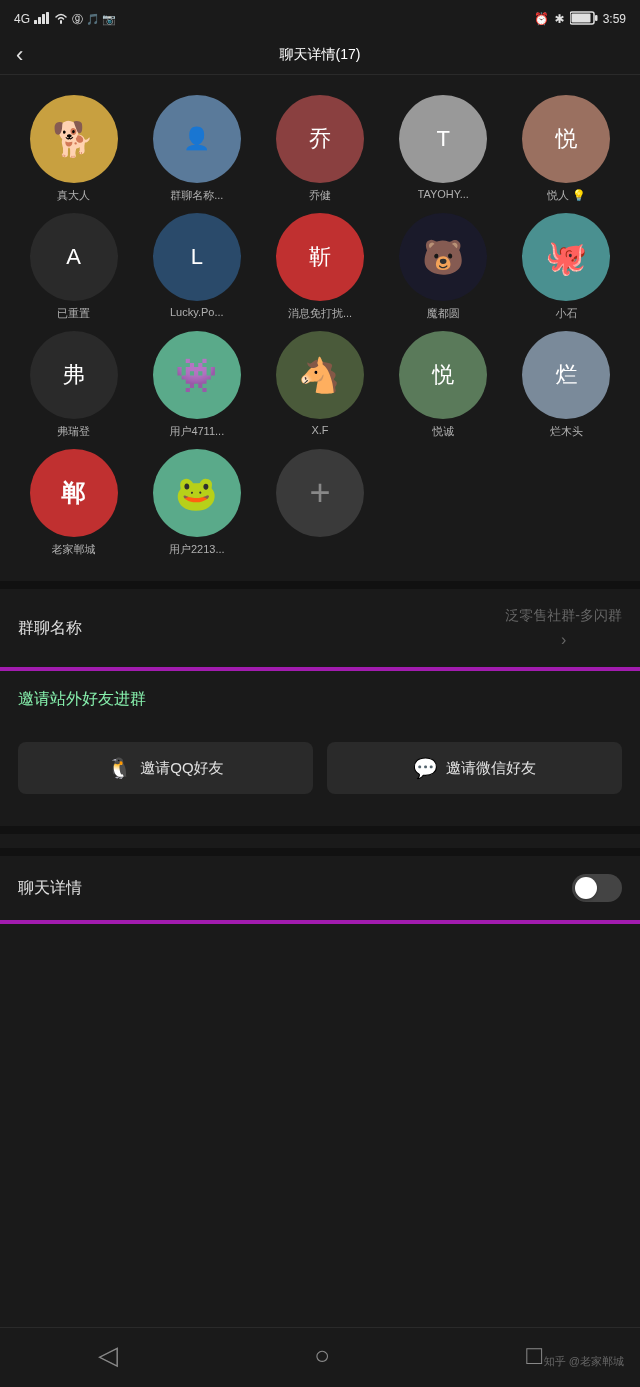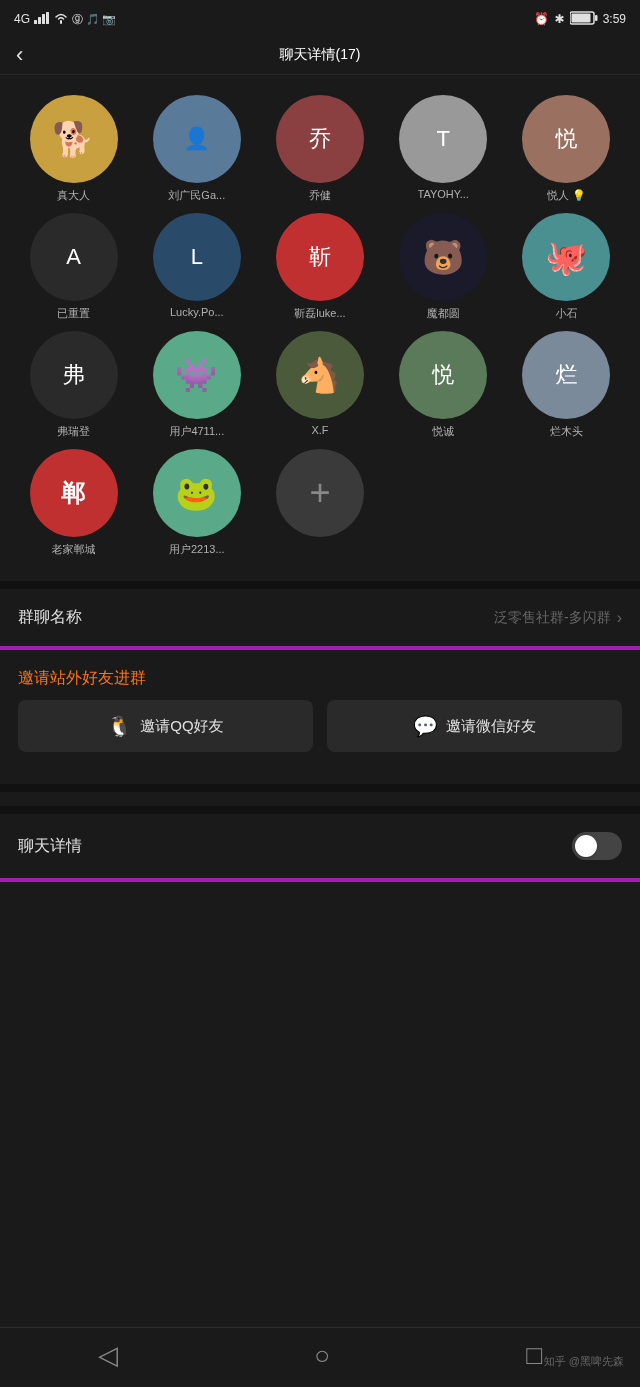--- a/index.html
+++ b/index.html
@@ -130,29 +130,30 @@
     .setting-label {
       font-size: 16px;
       color: #e0e0e0;
     }
     .setting-value {
       font-size: 14px;
       color: #666;
       display: flex;
       align-items: center;
       gap: 6px;
+      flex-direction: column;
     }
     .chevron {
       color: #666;
       font-size: 16px;
     }
     .invite-title {
       font-size: 16px;
-      color: #f97316;
-      margin-bottom: 11px;
+      color: #86efac;
+      margin-bottom: 32px;
     }
     .invite-buttons {
       display: flex;
       gap: 14px;
     }
     .invite-btn {
       flex: 1;
       background: #2a2a2a;
       border: none;
       border-radius: 8px;
@@ -267,21 +268,21 @@
   <div class="member-item">
         <div class="avatar" style="background: rgb(200, 160, 64);">
           <span style="font-size:34px;">🐕</span>
         </div>
         <span class="member-name">真大人</span>
       </div>
       <div class="member-item">
         <div class="avatar" style="background: rgb(90, 122, 154);">
           <span style="font-size:22px;color:#fff;font-weight:500;">👤</span>
         </div>
-        <span class="member-name">刘广民Ga...</span>
+        <span class="member-name">群聊名称...</span>
       </div>
       <div class="member-item">
         <div class="avatar" style="background: rgb(138, 64, 64);">
           <span style="font-size:22px;color:#fff;font-weight:500;">乔</span>
         </div>
         <span class="member-name">乔健</span>
       </div>
       <div class="member-item">
         <div class="avatar" style="background: rgb(153, 153, 153);">
           <span style="font-size:22px;color:#fff;font-weight:500;">T</span>
@@ -303,21 +304,21 @@
       <div class="member-item">
         <div class="avatar" style="background: rgb(42, 74, 106);">
           <span style="font-size:22px;color:#fff;font-weight:500;">L</span>
         </div>
         <span class="member-name">Lucky.Po...</span>
       </div>
       <div class="member-item">
         <div class="avatar" style="background: rgb(192, 48, 48);">
           <span style="font-size:22px;color:#fff;font-weight:500;">靳</span>
         </div>
-        <span class="member-name">靳磊luke...</span>
+        <span class="member-name">消息免打扰...</span>
       </div>
       <div class="member-item">
         <div class="avatar" style="background: rgb(26, 26, 42);">
           <span style="font-size:34px;">🐻</span>
         </div>
         <span class="member-name">魔都圆</span>
       </div>
       <div class="member-item">
         <div class="avatar" style="background: rgb(74, 144, 144);">
           <span style="font-size:34px;">🐙</span>
@@ -411,14 +412,14 @@
   </div>
 
 </div>
 
 <div style="height: 80px;"></div>
 
 <div class="bottom-nav">
   <span class="nav-btn">◁</span>
   <span class="nav-btn">○</span>
   <span class="nav-btn">□</span>
-  <span class="watermark">知乎 @黑啤先森</span>
+  <span class="watermark">知乎 @老家郸城</span>
 </div>
 
 </body></html>

